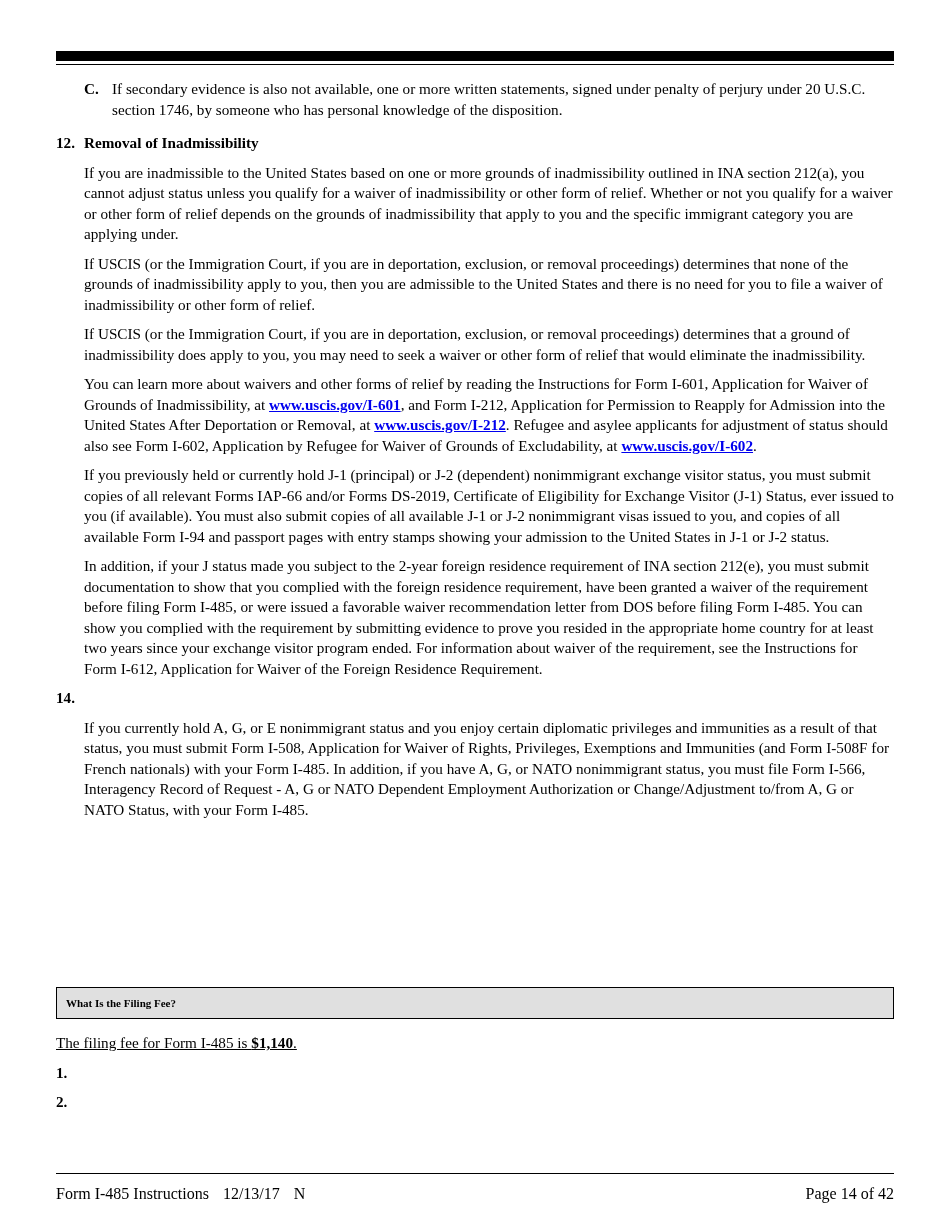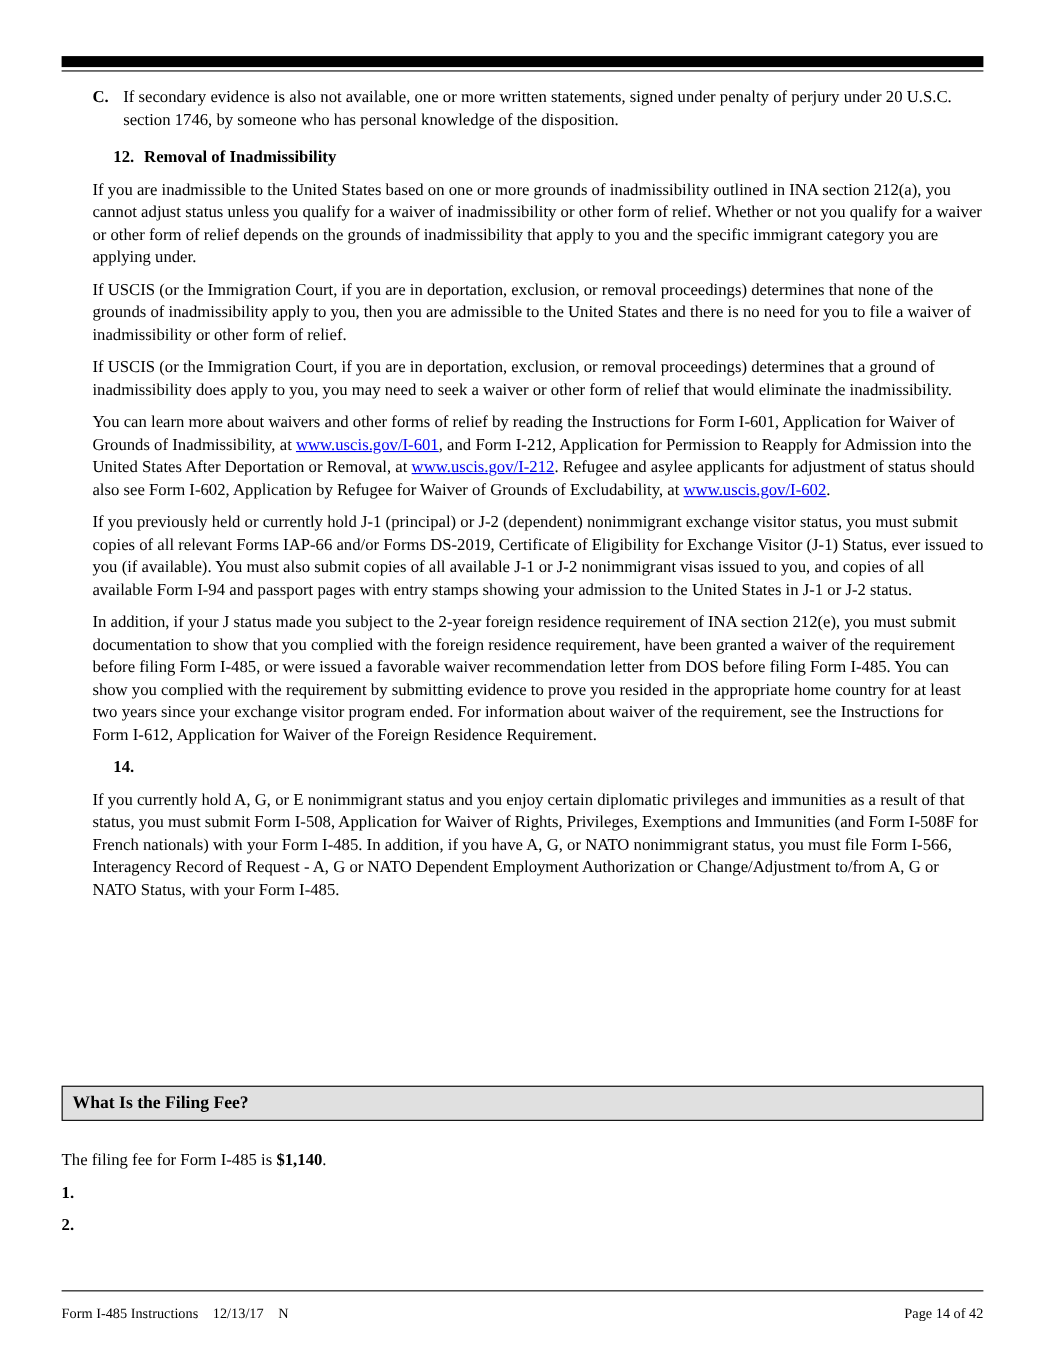--- a/index.html
+++ b/index.html
@@ -3,32 +3,32 @@
 <meta charset="utf-8">
 <style>
   html, body { margin: 0; padding: 0; background: #ffffff; }
   body { width: 950px; height: 1230px; position: relative; font-family: "Liberation Serif", serif; color: #000; font-size: 15.2px; line-height: 20.5px; }
   .top-bar { position: absolute; left: 56px; top: 51px; width: 838px; height: 10px; background: #000; }
   .top-rule { position: absolute; left: 56px; top: 64px; width: 838px; height: 1px; background: #000; }
   .content { position: absolute; left: 56px; top: 79px; width: 838px; }
   .sub-item { display: flex; margin-left: 28px; margin-bottom: 13px; }
   .sub-item .lbl { font-weight: bold; width: 28px; flex: none; }
   .sec-head { display: flex; font-weight: bold; margin-bottom: 9px; }
-  .sec-head .num { width: 28px; flex: none; margin-left: 47px; }
+  .sec-head .num { width: 28px; flex: none; }
   .para { margin: 0 0 9px 28px; }
   .sec { margin-bottom: 4px; }
-  a.link { color: #0000ee; font-weight: normal; text-decoration: underline; }
+  a.link { color: #0000ee; font-weight: bold; text-decoration: underline; }
   .fee-box { position: absolute; left: 56px; top: 987px; width: 836px; height: 30px; background: #e0e0e0; border: 1px solid #000; }
-  .fee-box .title { position: absolute; left: 9px; top: 5px; font-weight: bold; font-size: 16px; }
+  .fee-box .title { position: absolute; left: 9px; top: 5px; font-weight: bold; font-size: 11px; }
   .fee-body { position: absolute; left: 56px; top: 1033px; width: 838px; }
-  .fee-body p { margin: 12px 0 9px 0; }
+  .fee-body p { margin: 0 0 9px 0; text-decoration: underline; }
   .num-item { display: flex; margin-bottom: 9px; }
   .num-item .n { font-weight: bold; width: 28px; flex: none; }
   .bottom-rule { position: absolute; left: 56px; top: 1173px; width: 838px; height: 1px; background: #000; }
-  .footer { position: absolute; left: 56px; top: 1184px; width: 838px; font-size: 13px; display: flex; justify-content: space-between; }
+  .footer { position: absolute; left: 56px; top: 1184px; width: 838px; font-size: 16px; display: flex; justify-content: space-between; }
   .footer .left span { margin-right: 10px; }
 </style>
 </head>
 <body>
 
 <div class="top-bar"></div>
 <div class="top-rule"></div>
 
 <div class="content">
   <div class="sub-item">

